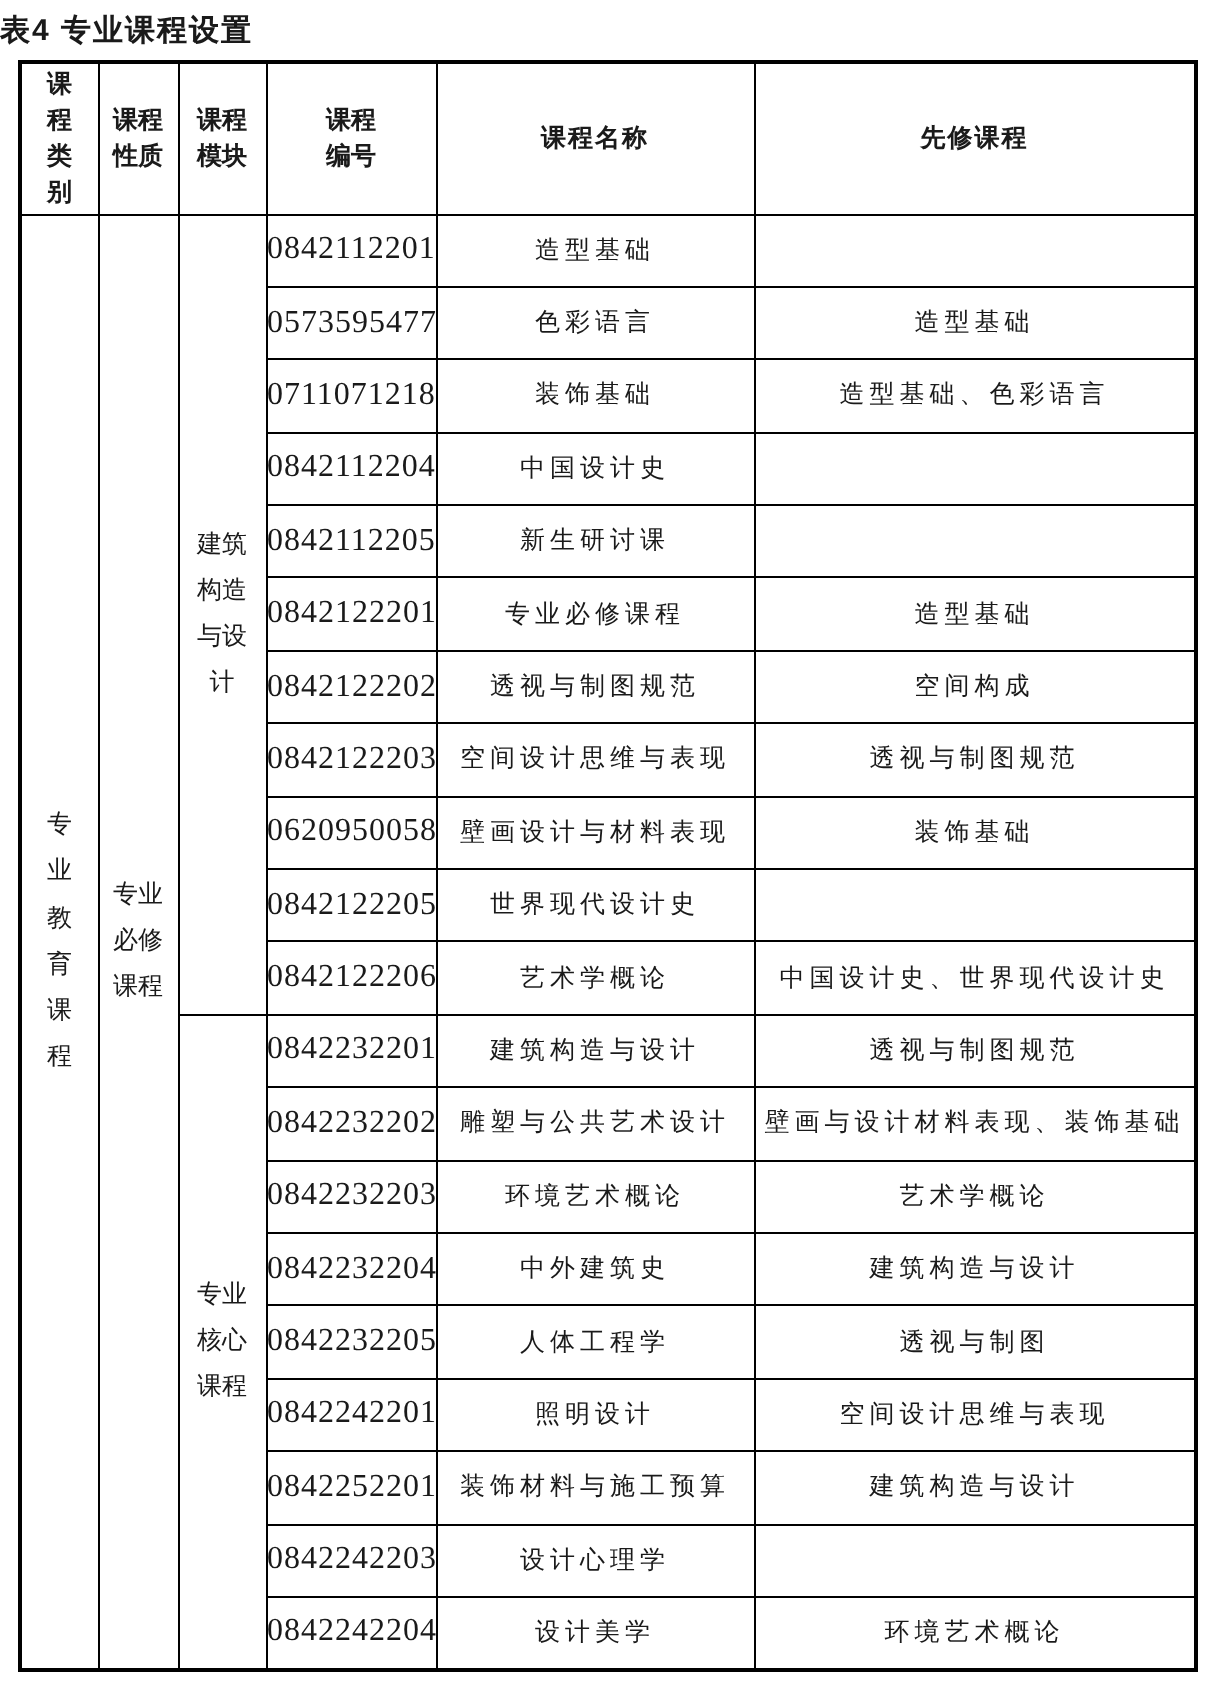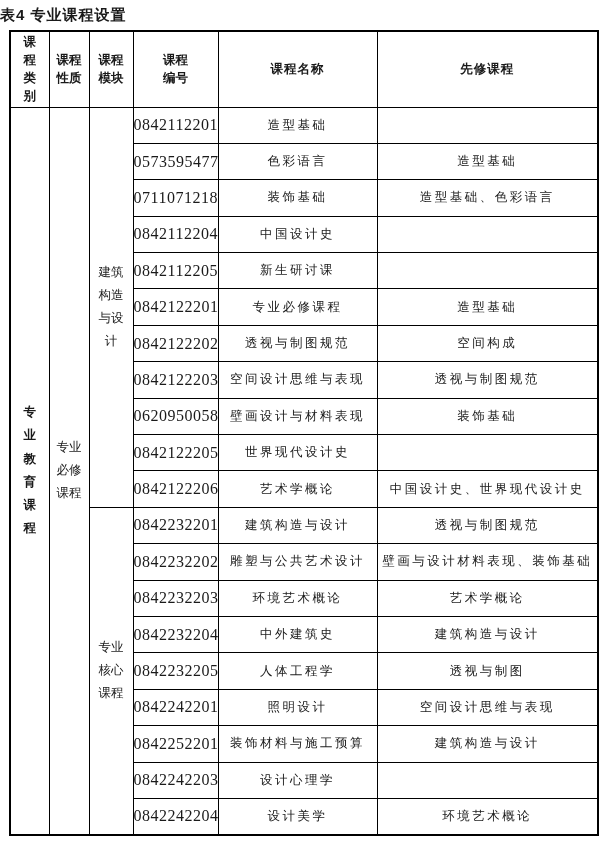--- a/index.html
+++ b/index.html
@@ -41,21 +41,21 @@
   .code { font-size: 16px; letter-spacing: 0.5px; }
   .cn   { font-size: 12.5px; letter-spacing: 2.5px; }
   .vtext {
     display: inline-block;
     word-break: break-all;
     text-align: center;
     letter-spacing: normal;
     font-size: 12.5px;
     line-height: 1.85;
   }
-  .v1 { width: 1.1em; font-weight: bold; }
+  .v1 { width: 1.1em; }
   .v2 { width: 2.15em; }
   thead .vtext { font-weight: bold; line-height: 1.45; }
 </style>
 </head>
 <body>
 
 <div class="page-title">表4 专业课程设置</div>
 
 <table class="course-table">
   <colgroup>

